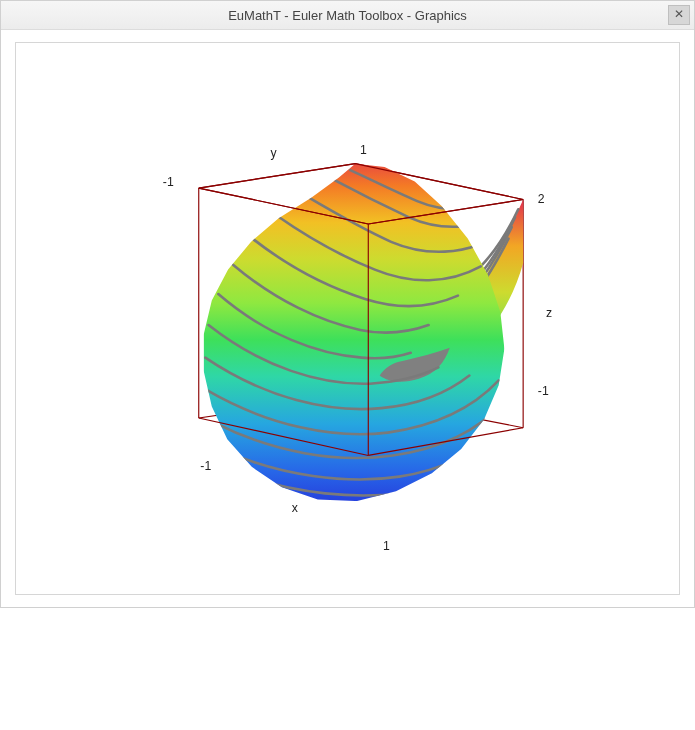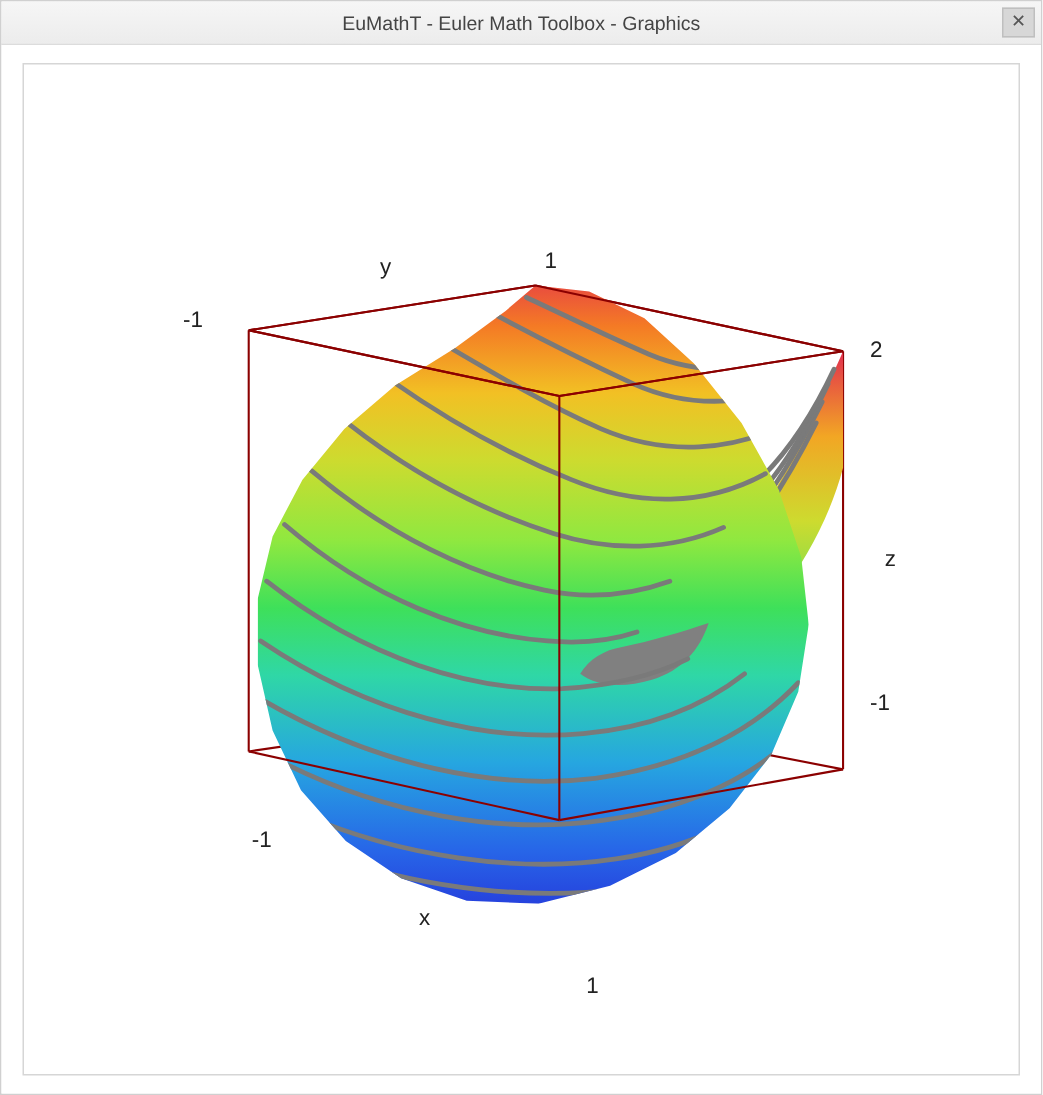--- a/index.html
+++ b/index.html
@@ -9,21 +9,21 @@
     height: 730px;
     font-family: "Segoe UI", Tahoma, sans-serif;
     font-size: 13px;
     color: #333;
     background: #fff;
     overflow: hidden;
   }
   .window {
     position: relative;
     width: 695px;
-    height: 730px;
+    height: 608px;
     background: #fff;
     border: 1px solid #d0d0d0;
     box-sizing: border-box;
   }
   .titlebar {
     position: relative;
     height: 28px;
     background: linear-gradient(#f6f6f6, #ececec);
     border-bottom: 1px solid #dcdcdc;
     display: flex;

